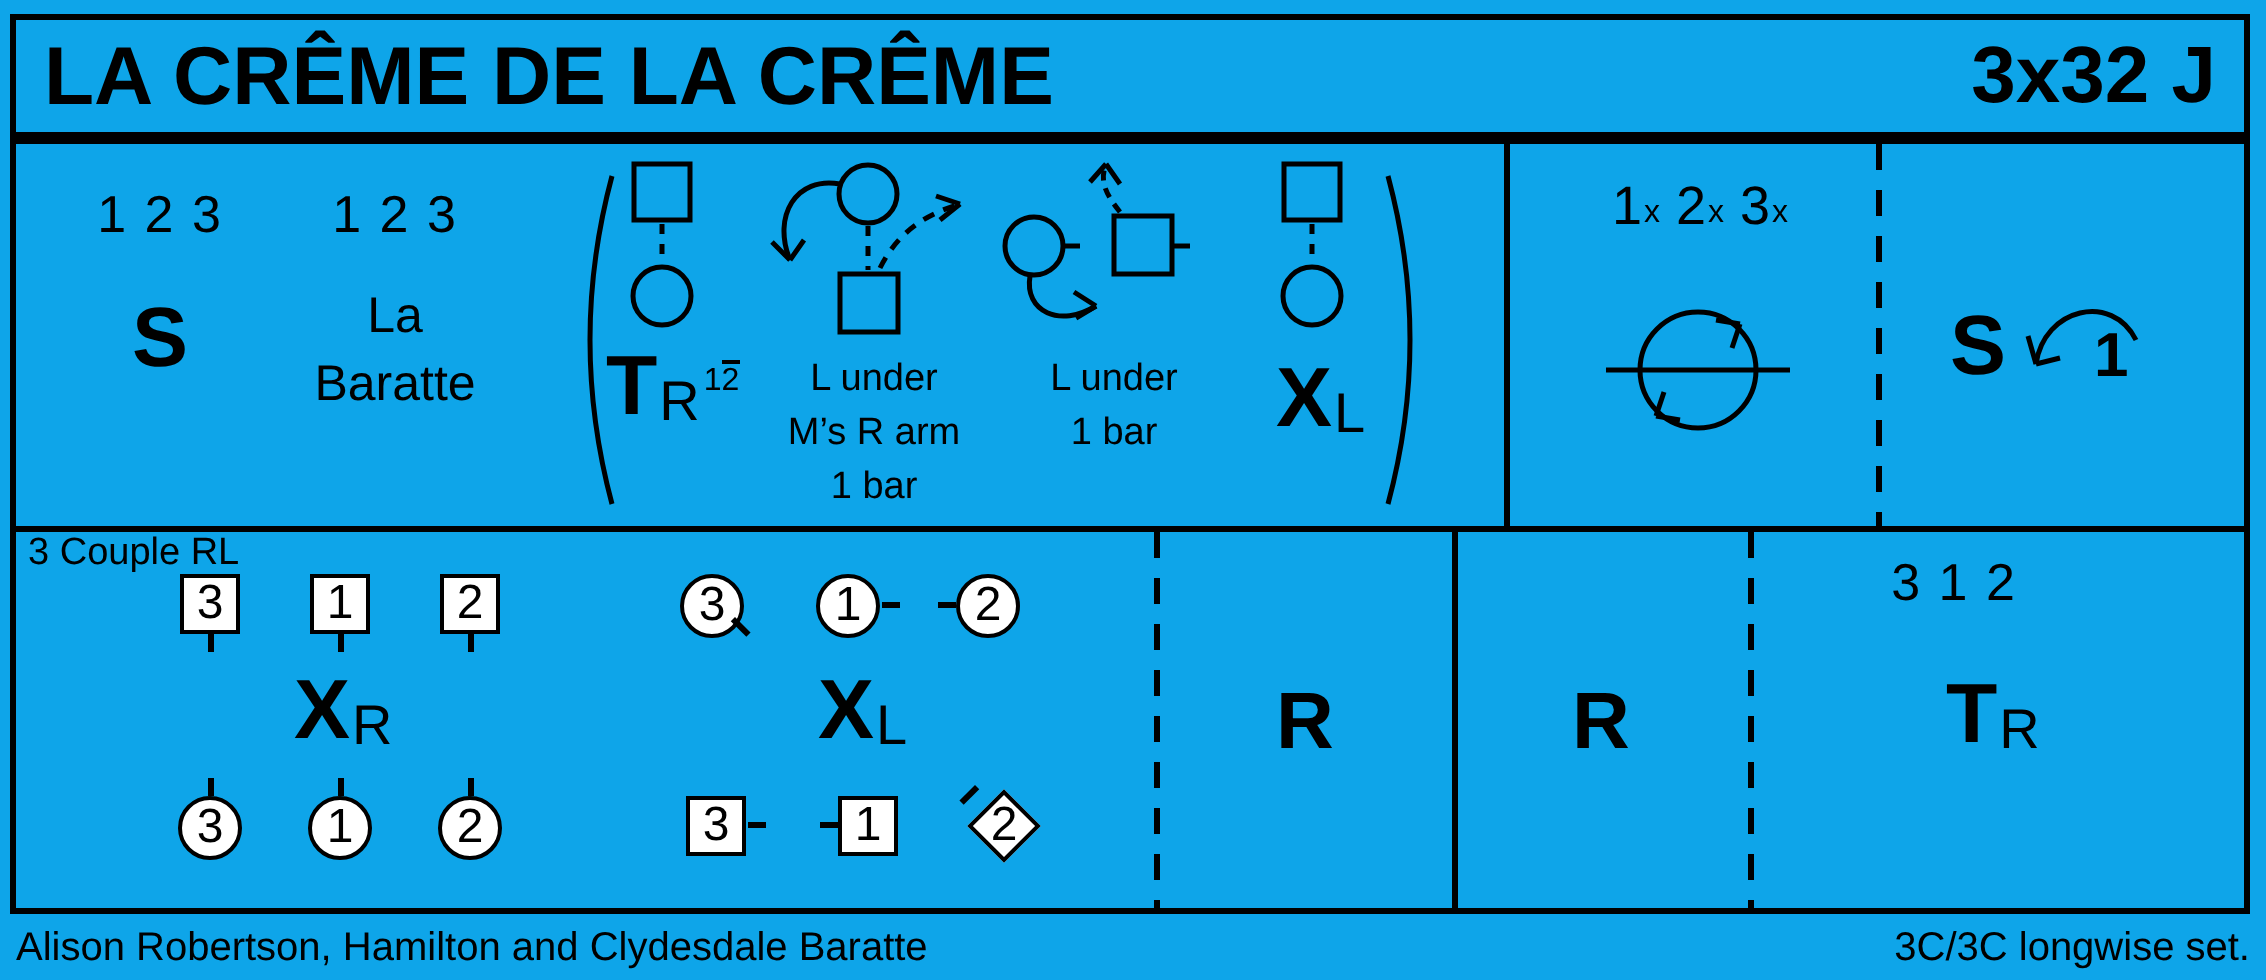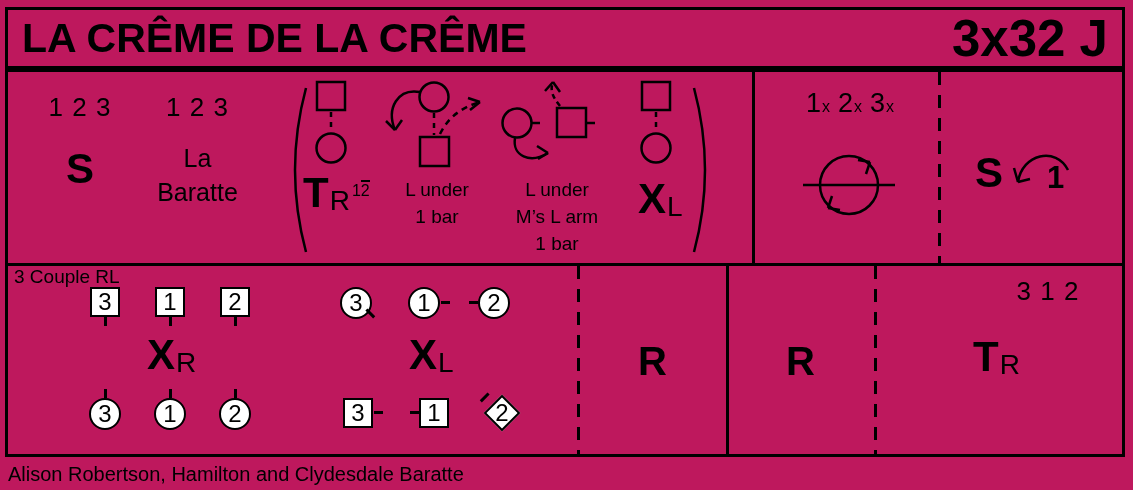--- a/index.html
+++ b/index.html
@@ -1,16 +1,16 @@
 <!DOCTYPE html>
 <html><head>
 <meta charset="utf-8">
 <style>
   html,body{margin:0;padding:0;background:#fff;}
-  #page{position:relative;width:1133px;height:490px;background:#be185d;
+  #page{position:relative;width:1133px;height:490px;background:#0ea5e9;
         font-family:"Liberation Sans","DejaVu Sans",sans-serif;color:#000;overflow:hidden;}
   .abs{position:absolute;}
   .box{border:3px solid #000;box-sizing:border-box;}
   .center{text-align:center;}
   .vline{background:#000;width:3px;}
   .hline{background:#000;height:3px;}
   .vdash{width:3px;background:repeating-linear-gradient(to bottom,#000 0 13px,transparent 13px 23px);}
   .tick{background:#000;}
   .tick.v{width:2.5px;height:9px;}
   .tick.h{width:9px;height:2.5px;}
@@ -22,21 +22,21 @@
   .dsq{position:absolute;left:7px;top:7px;width:26px;height:26px;border:2.5px solid #000;box-sizing:border-box;transform:rotate(45deg);background:#fff;}
   .dnum{position:absolute;left:0;top:0;width:40px;height:40px;display:flex;align-items:center;justify-content:center;font-size:24px;}
   .bigsym{display:flex;align-items:flex-start;line-height:1;}
   .bigsym .main{font-size:42px;font-weight:bold;}
   .bigsym .sub{font-size:28px;font-weight:normal;position:relative;top:15px;margin-left:1px;}
   .frac{display:inline-block;font-size:16px;line-height:1.05;text-align:center;position:relative;top:11px;margin-left:2px;font-weight:normal;}
   .frac .den{border-top:2px solid #000;}
   .lbl3{font-size:19px;line-height:27px;text-align:center;}
   .titlebar{display:flex;justify-content:space-between;align-items:center;padding:0 14px;}
   .title{font-size:41px;font-weight:bold;white-space:nowrap;}
-  .code{font-size:51px;font-weight:bold;white-space:nowrap;}
+  .code{font-size:40px;font-weight:bold;white-space:nowrap;}
   .nums{font-size:26px;letter-spacing:1px;white-space:nowrap;}
   .sletter{font-size:42px;font-weight:bold;line-height:1;}
   .rletter{font-size:40px;font-weight:bold;line-height:1;}
   .plain{font-size:25px;line-height:1;white-space:nowrap;}
   .caption{font-size:19px;white-space:nowrap;}
   .foot{font-size:20px;white-space:nowrap;}
   .cxgrp{display:flex;align-items:flex-start;justify-content:center;font-size:27px;line-height:1;}
   .cxgrp .xs{font-size:16px;position:relative;top:9px;margin-right:8px;margin-left:1px;}
   svg{display:block;}
   svg path,svg line,svg circle,svg rect{stroke:#000;fill:none;stroke-width:2.5px;}
@@ -93,38 +93,38 @@
       <line x1="60" y1="33" x2="60" y2="55" stroke-dasharray="5 5"></line>
       <rect x="46" y="57" width="29" height="29"></rect>
       <path d="M46,12 C24,8 12,28 21,50"></path>
       <path d="M21,50 L12,41 M21,50 L28,40"></path>
       <path d="M66,54 C74,38 86,28 106,22" stroke-dasharray="6 5"></path>
       <path d="M106,22 L94,18 M106,22 L96,30"></path>
     </svg>
   </div>
   <div class="abs lbl3" style="left:374px;top:176px;width:126px;">
     <div>L under</div>
+    <div>M’s R arm</div>
     <div>1 bar</div>
   </div>
 
   <div class="abs" style="left:496px;top:80px;">
     <svg width="120" height="104" viewBox="0 0 120 104">
       <circle cx="21" cy="43" r="14.5"></circle>
       <line x1="36" y1="43" x2="44" y2="43"></line>
       <rect x="61" y="28" width="29" height="29"></rect>
       <line x1="90.5" y1="43" x2="99" y2="43"></line>
       <path d="M19,58 C16,76 34,84 52,73"></path>
       <path d="M52,73 L41,66 M52,73 L42,79"></path>
       <path d="M64,26 C56,16 54,10 57,2" stroke-dasharray="5 4"></path>
       <path d="M57,2 L49,11 M57,2 L64,12"></path>
     </svg>
   </div>
   <div class="abs lbl3" style="left:494px;top:176px;width:126px;">
     <div>L under</div>
-    <div>M’s L arm</div>
     <div>1 bar</div>
   </div>
 
   <div class="abs" style="left:639px;top:79px;">
     <svg width="34" height="88" viewBox="0 0 34 88">
       <rect x="3" y="3" width="28" height="28"></rect>
       <line x1="17" y1="33" x2="17" y2="53" stroke-dasharray="5 5"></line>
       <circle cx="17" cy="69" r="14.5"></circle>
     </svg>
   </div>
@@ -226,21 +226,22 @@
     </div>
   <div class="abs tick d" style="left:479px;top:396px;transform:rotate(-45deg);"></div>
   <div class="abs dwrap" style="left:482px;top:393px;">
     <div class="dsq"></div>
     <div class="dnum">2</div>
   </div>
 
   <div class="abs rletter" style="left:638px;top:341px;">R</div>
   <div class="abs rletter" style="left:786px;top:341px;">R</div>
 
-  <div class="abs nums center" style="left:978px;top:276px;width:140px;">3 1 2</div>
+  <div class="abs nums center" style="left:907px;top:276px;width:140px;">3 1 2</div>
   <div class="abs bigsym" style="left:973px;top:336px;">
     <span class="main">T</span>
       <span class="sub">R</span>
   </div>
 
   <div class="abs foot" style="left:8px;top:463px;">Alison Robertson, Hamilton and Clydesdale Baratte</div>
+  <div class="abs foot" style="right:8px;top:463px;">3C/3C longwise set.</div>
 
 </div>
 
 </body></html>

